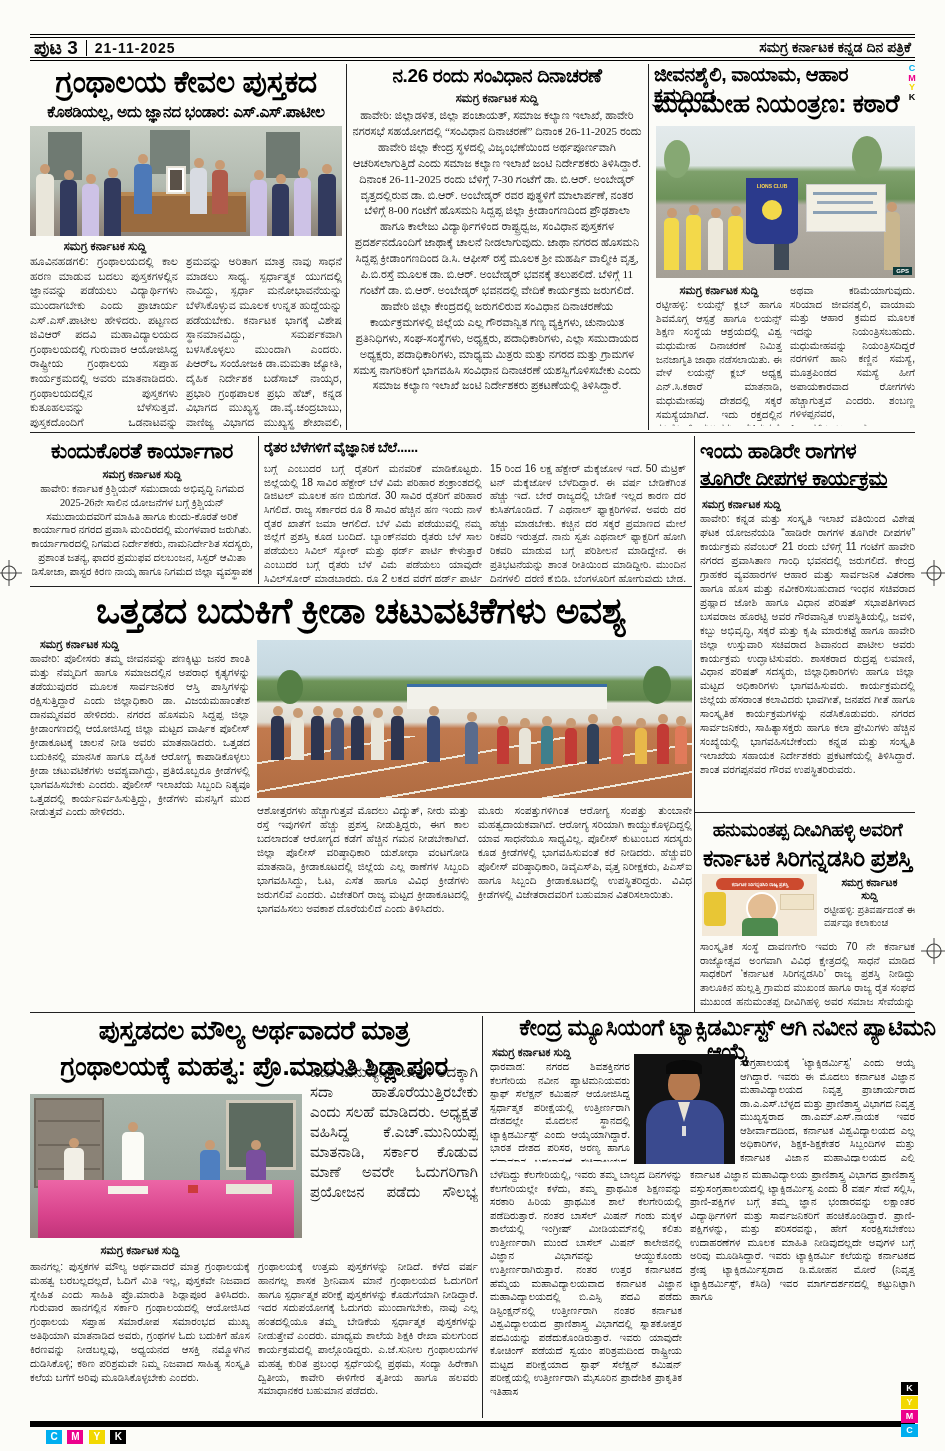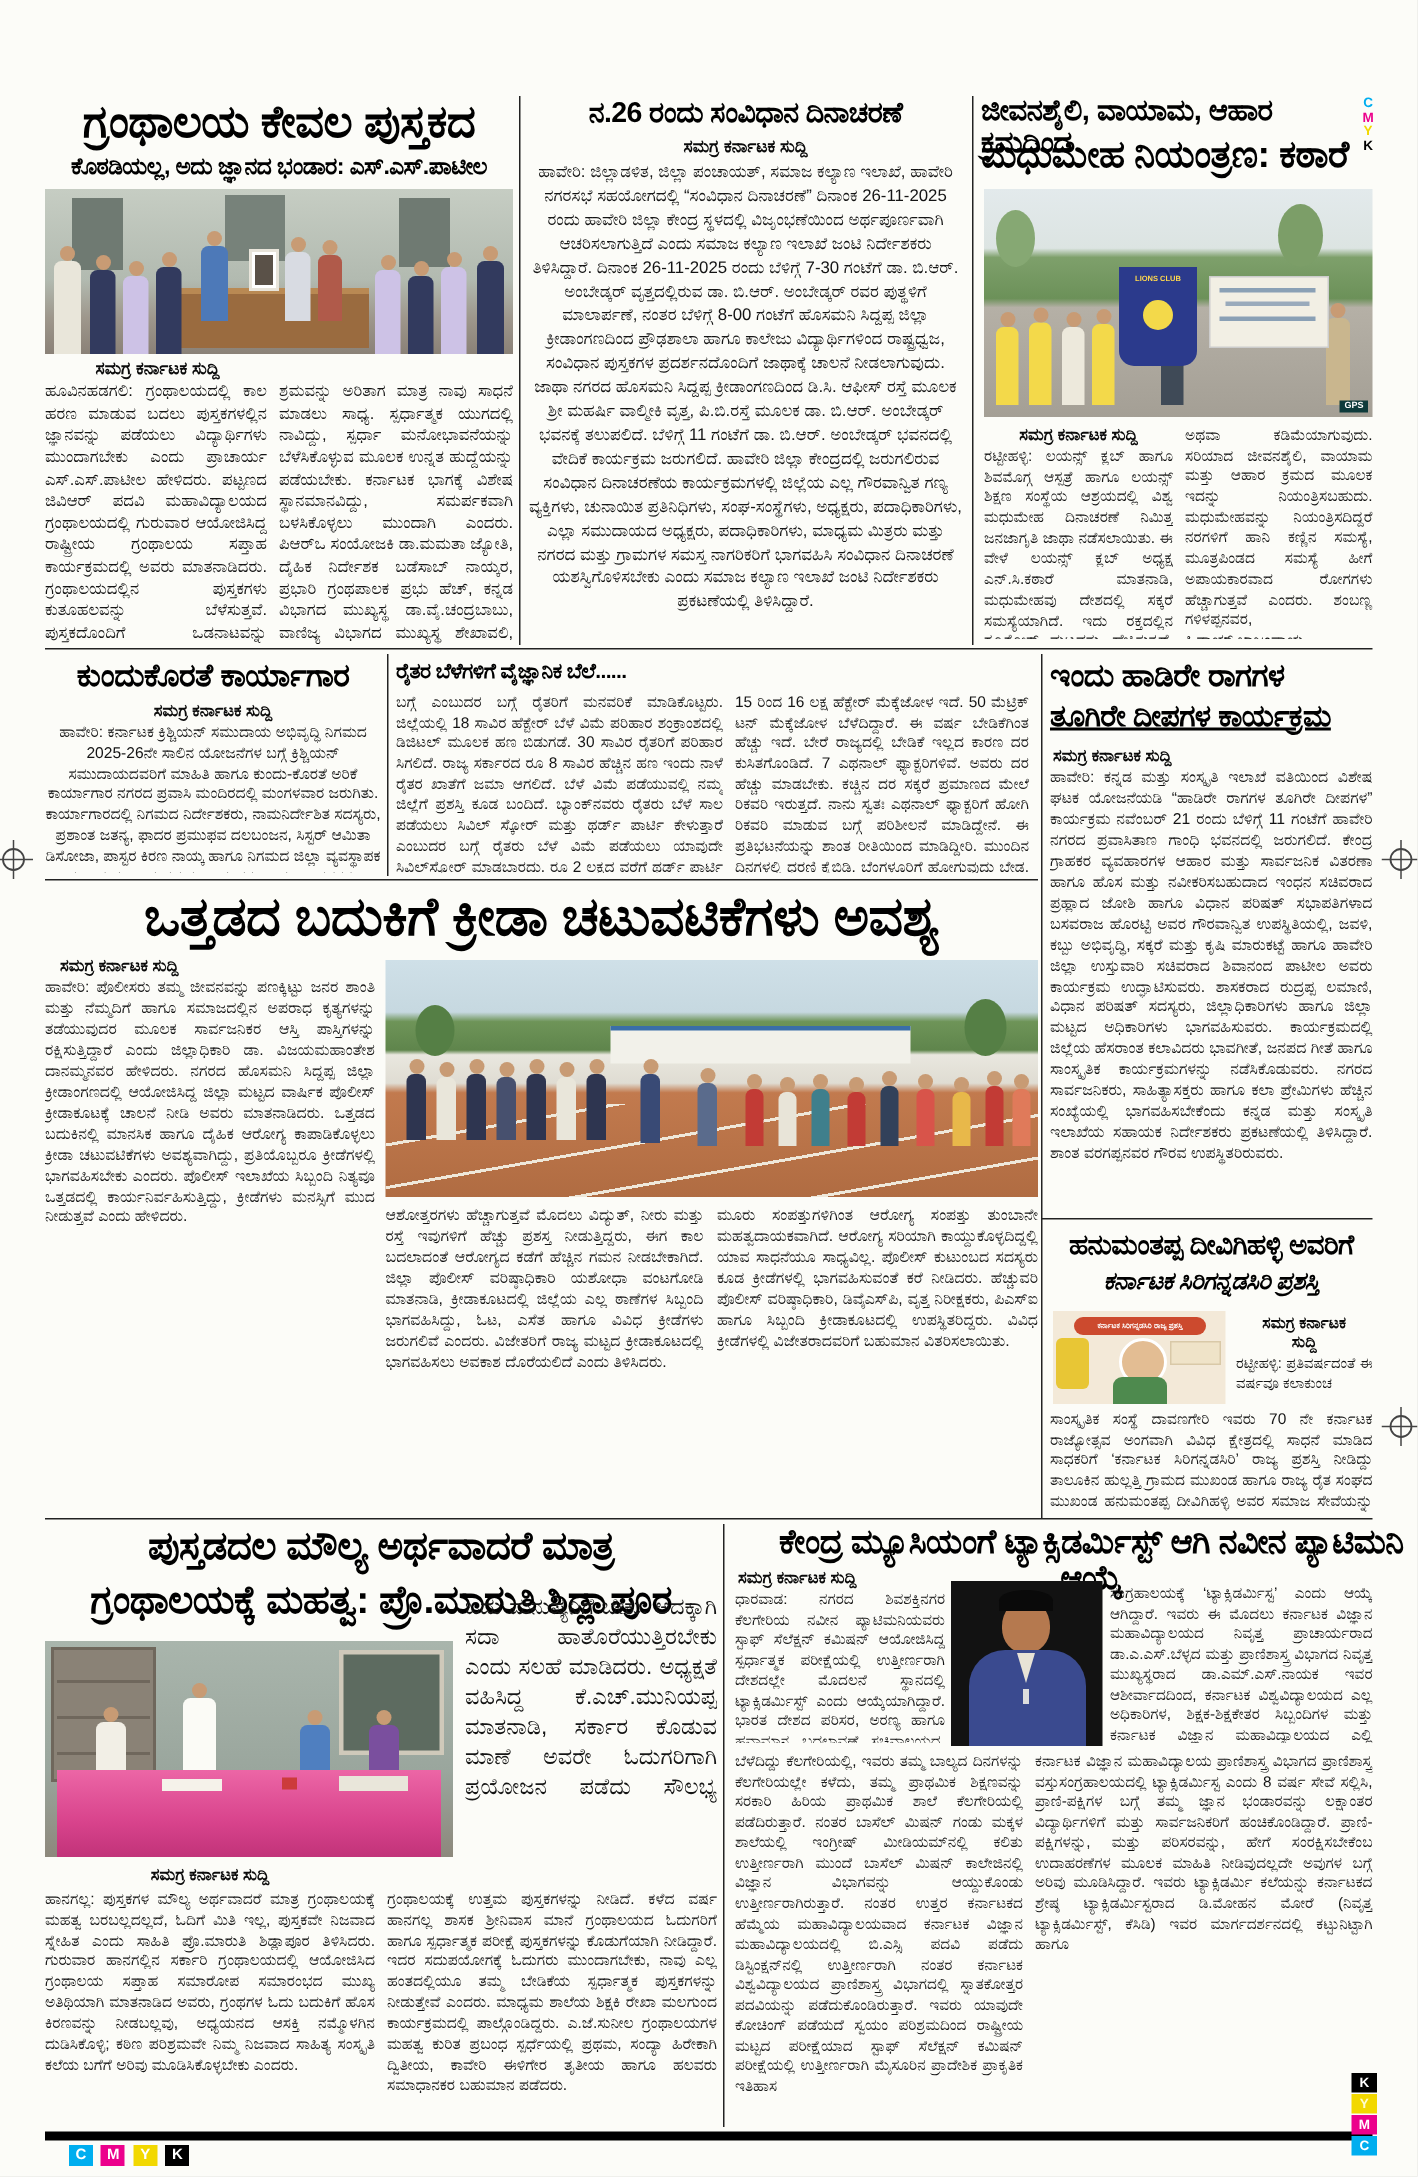--- a/index.html
+++ b/index.html
@@ -3,21 +3,21 @@
 <meta charset="utf-8">
 <style>
   html,body{margin:0;padding:0;background:#e8e8e4;}
   .page{position:relative;width:945px;height:1451px;background:#fcfcf8;margin:0 auto;
         font-family:"Liberation Sans","DejaVu Sans",sans-serif;color:#0b0b0b;overflow:hidden;}
   .abs{position:absolute;}
   .hl{font-weight:bold;color:#000;letter-spacing:-0.4px;line-height:1.08;}
   .center{text-align:center;}
   .byline{font-weight:bold;font-size:11.5px;text-align:center;}
   .body-txt{font-size:11px;line-height:1.33;text-align:justify;overflow:hidden;word-break:break-word;color:#141414;}
-  .body-c{text-align:center;}
+  .body-c{text-align:center;font-family:Liberation Serif, serif;}
   .vline{position:absolute;width:1px;background:#222;}
   .hline{position:absolute;height:1px;background:#222;}
   .thickline{position:absolute;height:6px;background:#000;}
   .header-band{position:absolute;left:30px;top:34px;width:885px;height:27px;
                border-top:4px double #000;border-bottom:4px double #000;
                display:flex;align-items:center;box-sizing:border-box;}
   .page-label{font-weight:bold;font-size:19px;margin-left:4px;letter-spacing:0;}
   .hdr-sep{width:1px;height:16px;background:#000;margin:0 8px;}
   .hdr-date{font-weight:bold;font-size:14px;letter-spacing:1px;}
   .masthead{margin-left:auto;margin-right:4px;font-weight:bold;font-size:14px;}
@@ -32,20 +32,26 @@
   .sqv{display:block;width:17px;height:13px;font-size:9px;font-weight:bold;color:#fff;
       text-align:center;line-height:13px;margin-bottom:1px;}
   .reg{position:absolute;}
   .bannertxt{position:absolute;color:#ffd84d;font-size:5px;font-weight:bold;text-align:center;width:100%;}
 </style>
 </head>
 <body>
 
 <div class="page">
 
+  <div class="header-band">
+    <span class="page-label">ಪುಟ 3</span>
+    <span class="hdr-sep"></span>
+    <span class="hdr-date">21-11-2025</span>
+    <span class="masthead">ಸಮಗ್ರ ಕರ್ನಾಟಕ ಕನ್ನಡ ದಿನ ಪತ್ರಿಕೆ</span>
+  </div>
 
   <div class="abs" style="left:905px;top:64px;width:14px;">
     <span class="clet" style="color:#00aeef">C</span>
     <span class="clet" style="color:#ec008c">M</span>
     <span class="clet" style="color:#f2d800">Y</span>
     <span class="clet" style="color:#000">K</span>
   </div>
 
   <div class="abs hl center" style="left:30px;top:66px;width:312px;font-size:30px;">ಗ್ರಂಥಾಲಯ ಕೇವಲ ಪುಸ್ತಕದ</div>
   <div class="abs hl center" style="left:30px;top:104px;width:312px;font-size:15.5px;">ಕೊಠಡಿಯಲ್ಲ, ಅದು ಜ್ಞಾನದ ಭಂಡಾರ: ಎಸ್.ಎಸ್.ಪಾಟೀಲ</div>
@@ -158,21 +164,21 @@
     <i class="fig" style="left:378px;bottom:34px;width:12px;height:36px;background:#e8b84a;"></i>
     <i class="fig" style="left:400px;bottom:34px;width:12px;height:40px;background:#c23b35;"></i>
     <i class="fig" style="left:418px;bottom:34px;width:12px;height:38px;background:#e07a5a;"></i>
   </div>
 
   <div class="abs body-txt" style="left:257px;top:804px;width:212px;height:206px;font-size:10.5px;">ಆಶೋತ್ತರಗಳು ಹೆಚ್ಚಾಗುತ್ತವೆ ಮೊದಲು ವಿದ್ಯುತ್, ನೀರು ಮತ್ತು ರಸ್ತೆ ಇವುಗಳಿಗೆ ಹೆಚ್ಚು ಪ್ರಶಸ್ತ ನೀಡುತ್ತಿದ್ದರು, ಈಗ ಕಾಲ ಬದಲಾದಂತೆ ಆರೋಗ್ಯದ ಕಡೆಗೆ ಹೆಚ್ಚಿನ ಗಮನ ನೀಡಬೇಕಾಗಿದೆ. ಜಿಲ್ಲಾ ಪೊಲೀಸ್ ವರಿಷ್ಠಾಧಿಕಾರಿ ಯಶೋಧಾ ವಂಟಗೋಡಿ ಮಾತನಾಡಿ, ಕ್ರೀಡಾಕೂಟದಲ್ಲಿ ಜಿಲ್ಲೆಯ ಎಲ್ಲ ಠಾಣೆಗಳ ಸಿಬ್ಬಂದಿ ಭಾಗವಹಿಸಿದ್ದು, ಓಟ, ಎಸೆತ ಹಾಗೂ ವಿವಿಧ ಕ್ರೀಡೆಗಳು ಜರುಗಲಿವೆ ಎಂದರು. ವಿಜೇತರಿಗೆ ರಾಜ್ಯ ಮಟ್ಟದ ಕ್ರೀಡಾಕೂಟದಲ್ಲಿ ಭಾಗವಹಿಸಲು ಅವಕಾಶ ದೊರೆಯಲಿದೆ ಎಂದು ತಿಳಿಸಿದರು.</div>
   <div class="abs body-txt" style="left:478px;top:804px;width:214px;height:206px;font-size:10.5px;">ಮೂರು ಸಂಪತ್ತುಗಳಿಗಿಂತ ಆರೋಗ್ಯ ಸಂಪತ್ತು ತುಂಬಾನೇ ಮಹತ್ವದಾಯಕವಾಗಿದೆ. ಆರೋಗ್ಯ ಸರಿಯಾಗಿ ಕಾಯ್ದುಕೊಳ್ಳದಿದ್ದಲ್ಲಿ ಯಾವ ಸಾಧನೆಯೂ ಸಾಧ್ಯವಿಲ್ಲ. ಪೊಲೀಸ್ ಕುಟುಂಬದ ಸದಸ್ಯರು ಕೂಡ ಕ್ರೀಡೆಗಳಲ್ಲಿ ಭಾಗವಹಿಸುವಂತೆ ಕರೆ ನೀಡಿದರು. ಹೆಚ್ಚುವರಿ ಪೊಲೀಸ್ ವರಿಷ್ಠಾಧಿಕಾರಿ, ಡಿವೈಎಸ್‌ಪಿ, ವೃತ್ತ ನಿರೀಕ್ಷಕರು, ಪಿಎಸ್‌ಐ ಹಾಗೂ ಸಿಬ್ಬಂದಿ ಕ್ರೀಡಾಕೂಟದಲ್ಲಿ ಉಪಸ್ಥಿತರಿದ್ದರು. ವಿವಿಧ ಕ್ರೀಡೆಗಳಲ್ಲಿ ವಿಜೇತರಾದವರಿಗೆ ಬಹುಮಾನ ವಿತರಿಸಲಾಯಿತು.</div>
 
   <div class="hline" style="left:694px;top:812px;width:221px;"></div>
   <div class="abs hl center" style="left:700px;top:820px;width:215px;font-size:18.5px;">ಹನುಮಂತಪ್ಪ ದೀವಿಗಿಹಳ್ಳಿ ಅವರಿಗೆ</div>
-  <div class="abs hl center" style="left:700px;top:846px;width:215px;font-size:16px;font-style:italic;">ಕರ್ನಾಟಕ ಸಿರಿಗನ್ನಡಸಿರಿ ಪ್ರಶಸ್ತಿ</div>
+  <div class="abs hl center" style="left:700px;top:846px;width:215px;font-size:23px;">ಕರ್ನಾಟಕ ಸಿರಿಗನ್ನಡಸಿರಿ ಪ್ರಶಸ್ತಿ</div>
 
   <div class="photo" style="left:702px;top:874px;width:115px;height:62px;background:#f3e9d8;">
     <div class="abs" style="left:14px;top:4px;width:88px;height:12px;background:#cc4a2e;border-radius:6px;color:#fff;font-size:5px;font-weight:bold;text-align:center;line-height:12px;overflow:hidden;">ಕರ್ನಾಟಕ ಸಿರಿಗನ್ನಡಸಿರಿ ರಾಜ್ಯ ಪ್ರಶಸ್ತಿ</div>
     <div class="abs" style="left:2px;top:18px;width:22px;height:34px;background:#e8c635;border-radius:4px;"></div>
     <div class="abs" style="left:44px;top:18px;width:28px;height:28px;border-radius:50%;background:#e3bd93;border:2px solid #fff;"></div>
     <div class="abs" style="left:40px;top:44px;width:36px;height:18px;background:#4e8a4e;border-radius:6px 6px 0 0;"></div>
     <div class="abs" style="left:78px;top:20px;width:32px;height:14px;background:#efe3c8;border:1px solid #d9c9a8;font-size:4px;"></div>
   </div>
 
   <div class="abs byline" style="left:824px;top:876px;width:91px;font-size:10.5px;line-height:1.2;">ಸಮಗ್ರ ಕರ್ನಾಟಕ</div>

